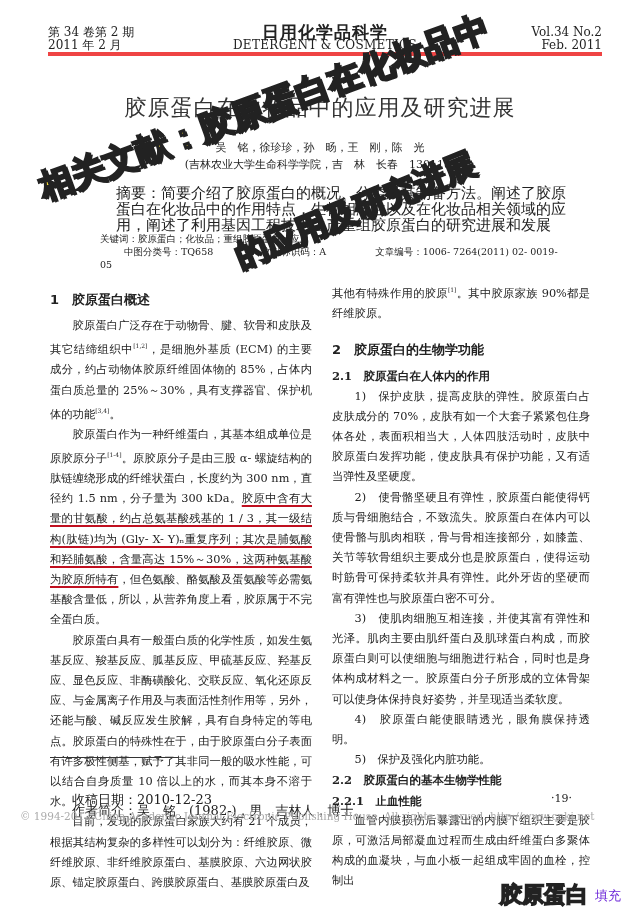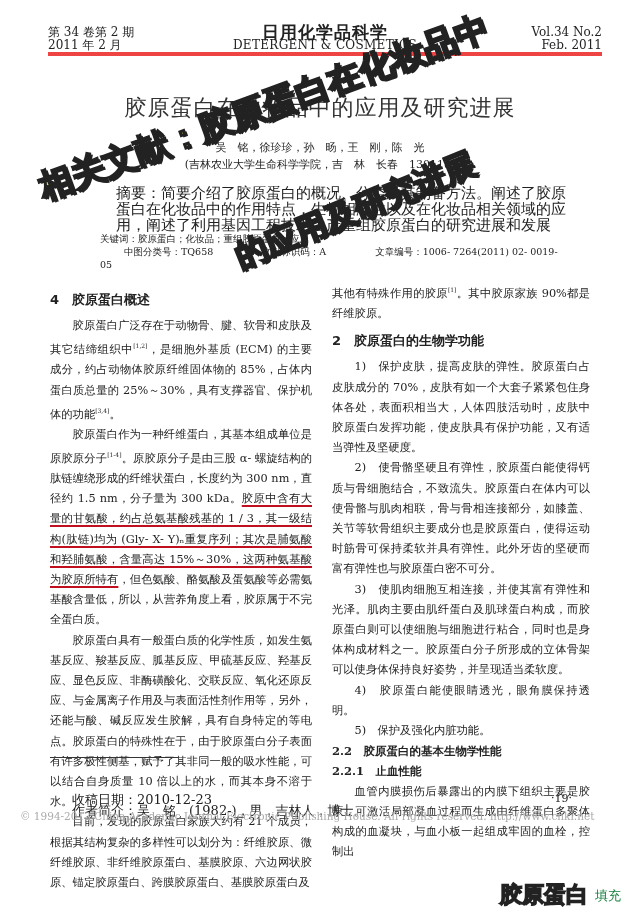--- a/index.html
+++ b/index.html
@@ -28,21 +28,21 @@
   .footnote-rule { position:absolute; left:50px; top:757px; width:128px; border-top:1px solid #333; }
   .footnote { position:absolute; left:72px; top:794px; font-size:13px; line-height:11px; }
   .pageno { position:absolute; left:551px; top:792px; font-size:11px; }
   .copyright { position:absolute; left:20px; top:810px; font-size:10.5px; color:#aaa; white-space:nowrap; }
   .overlay { position:absolute; font-family:"DejaVu Sans", sans-serif; font-weight:bold; color:#f5dc3a;
              -webkit-text-stroke:2px #222; text-shadow:2px 2px 0 #222; white-space:nowrap; }
   .ov1 { left:48px; top:165px; font-size:34px; transform:rotate(-20deg); transform-origin:left bottom; }
   .ov2 { left:245px; top:235px; font-size:32px; transform:rotate(-22deg); transform-origin:left bottom; }
   .logo { position:absolute; left:500px; top:880px; font-family:"DejaVu Sans", sans-serif; font-weight:bold; font-size:22px;
           color:#fff; -webkit-text-stroke:1.5px #222; }
-  .logo-small { position:absolute; left:595px; top:887px; font-size:13px; color:#15803d; }
+  .logo-small { position:absolute; left:595px; top:887px; font-size:13px; color:#6d28d9; }
 </style>
 </head>
 <body>
 
 <div class="hdr">
   <div class="hdr-left">
     <div>第 34 卷第 2 期</div>
     <div>2011 年 2 月</div>
   </div>
   <div class="hdr-center">
@@ -61,30 +61,31 @@
 
 <div class="abstract">摘要：简要介绍了胶原蛋白的概况、分类及其制备方法。阐述了胶原蛋白在化妆品中的作用特点，生物相溶性以及在化妆品相关领域的应用，阐述了利用基因工程技术生产重组胶原蛋白的研究进展和发展</div>
 <div class="meta">
   <div style="margin-top:-16px;">关键词：胶原蛋白；化妆品；重组胶原蛋白；应用</div>
   <span>中图分类号：TQ658</span>
   <span>文献标识码：A</span>
   <span>文章编号：1006- 7264(2011) 02- 0019- 05</span>
 </div>
 
 <div class="col left">
-  <div class="h1">4　胶原蛋白概述</div>
+  <div class="h1">1　胶原蛋白概述</div>
   <p class="p"><span>胶原蛋白广泛存在于动物骨、腱、软骨和皮肤及其它结缔组织中</span><sup>[1,2]</sup><span>，是细胞外基质 (ECM) 的主要成分，约占动物体胶原纤维固体物的 85%，占体内蛋白质总量的 25%～30%，具有支撑器官、保护机体的功能</span><sup>[3,4]</sup><span>。</span></p>
   <p class="p"><span>胶原蛋白作为一种纤维蛋白，其基本组成单位是原胶原分子</span><sup>[1-4]</sup><span>。原胶原分子是由三股 α- 螺旋结构的肽链缠绕形成的纤维状蛋白，长度约为 300 nm，直径约 1.5 nm，分子量为 300 kDa。</span><span class="u">胶原中含有大量的甘氨酸，约占总氨基酸残基的 1 / 3，其一级结构(肽链)均为 (Gly- X- Y)ₙ重复序列；其次是脯氨酸和羟脯氨酸，含量高达 15%～30%，这两种氨基酸为胶原所特有</span><span>，但色氨酸、酪氨酸及蛋氨酸等必需氨基酸含量低，所以，从营养角度上看，胶原属于不完全蛋白质。</span></p>
   <p class="p">胶原蛋白具有一般蛋白质的化学性质，如发生氨基反应、羧基反应、胍基反应、甲硫基反应、羟基反应、显色反应、非酶磺酸化、交联反应、氧化还原反应、与金属离子作用及与表面活性剂作用等，另外，还能与酸、碱反应发生胶解，具有自身特定的等电点。胶原蛋白的特殊性在于，由于胶原蛋白分子表面有许多极性侧基，赋予了其非同一般的吸水性能，可以结合自身质量 10 倍以上的水，而其本身不溶于水。</p>
   <p class="p">目前，发现的胶原蛋白家族大约有 21 个成员，根据其结构复杂的多样性可以划分为：纤维胶原、微纤维胶原、非纤维胶原蛋白、基膜胶原、六边网状胶原、锚定胶原蛋白、跨膜胶原蛋白、基膜胶原蛋白及</p>
 </div>
 
 <div class="col right">
   <p style="margin:0"><span>其他有特殊作用的胶原</span><sup>[1]</sup><span>。其中胶原家族 90%都是纤维胶原。</span></p>
-  <div class="h1" style="margin-top:7px">2　胶原蛋白的生物学功能</div>
+  <div class="h1" style="margin-top:16px">2　胶原蛋白的生物学功能</div>
+  <div class="h2">2.1　胶原蛋白在人体内的作用</div>
   <p class="p">1)　保护皮肤，提高皮肤的弹性。胶原蛋白占皮肤成分的 70%，皮肤有如一个大套子紧紧包住身体各处，表面积相当大，人体四肢活动时，皮肤中胶原蛋白发挥功能，使皮肤具有保护功能，又有适当弹性及坚硬度。</p>
   <p class="p">2)　使骨骼坚硬且有弹性，胶原蛋白能使得钙质与骨细胞结合，不致流失。胶原蛋白在体内可以使骨骼与肌肉相联，骨与骨相连接部分，如膝盖、关节等软骨组织主要成分也是胶原蛋白，使得运动时筋骨可保持柔软并具有弹性。此外牙齿的坚硬而富有弹性也与胶原蛋白密不可分。</p>
   <p class="p">3)　使肌肉细胞互相连接，并使其富有弹性和光泽。肌肉主要由肌纤蛋白及肌球蛋白构成，而胶原蛋白则可以使细胞与细胞进行粘合，同时也是身体构成材料之一。胶原蛋白分子所形成的立体骨架可以使身体保持良好姿势，并呈现适当柔软度。</p>
   <p class="p">4)　胶原蛋白能使眼睛透光，眼角膜保持透明。</p>
   <p class="p">5)　保护及强化内脏功能。</p>
   <div class="h2">2.2　胶原蛋白的基本生物学性能</div>
   <div class="h2">2.2.1　止血性能</div>
   <p class="p">血管内膜损伤后暴露出的内膜下组织主要是胶原，可激活局部凝血过程而生成由纤维蛋白多聚体构成的血凝块，与血小板一起组成牢固的血栓，控制出</p>
 </div>
 

